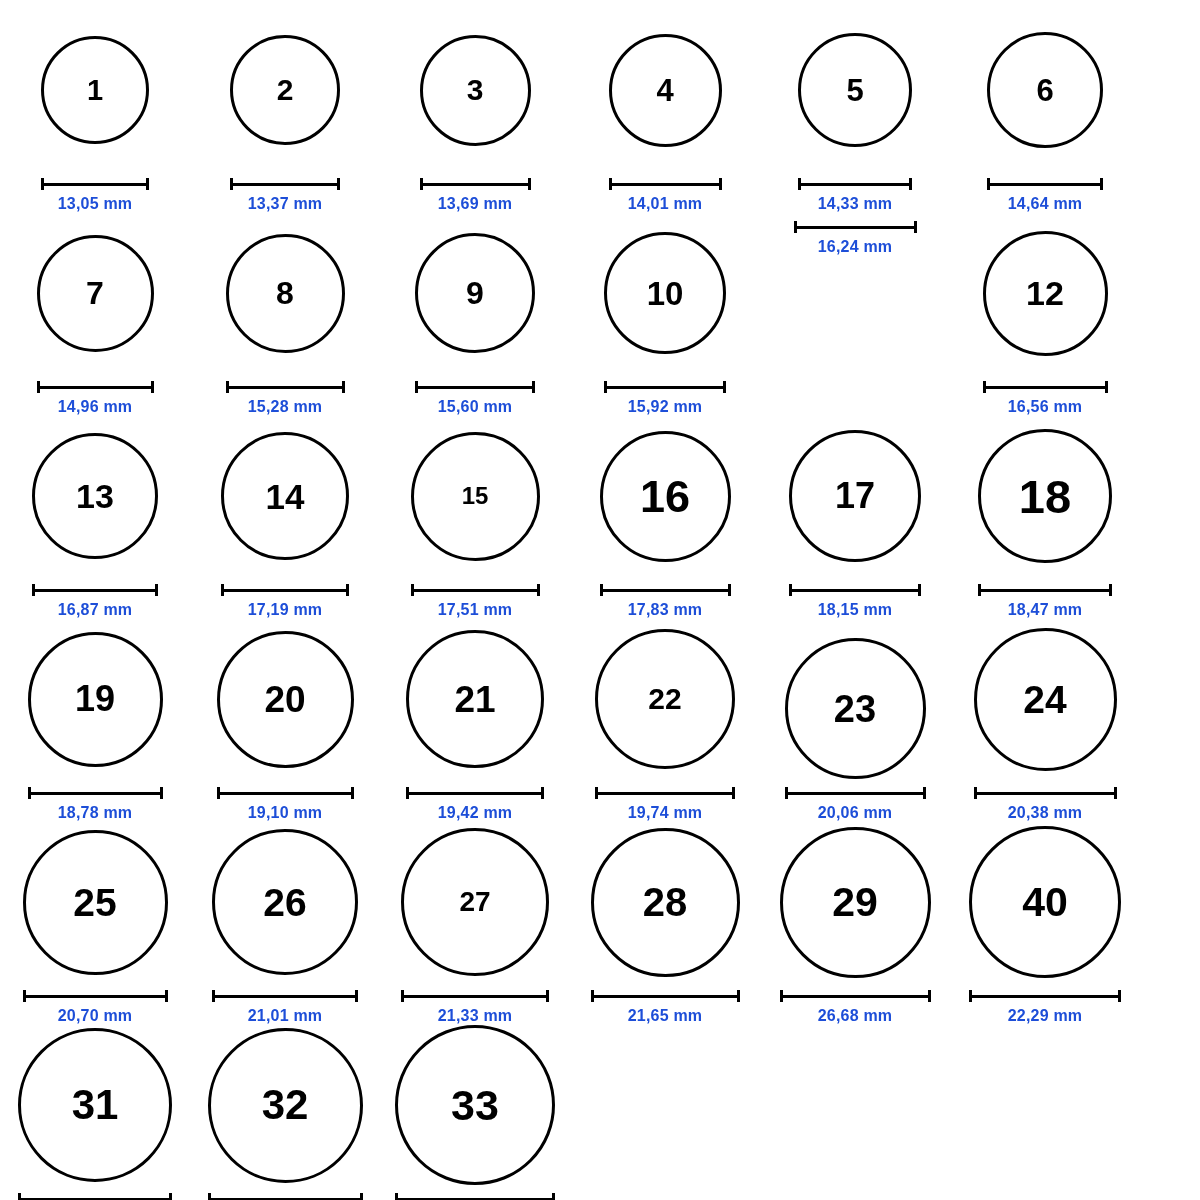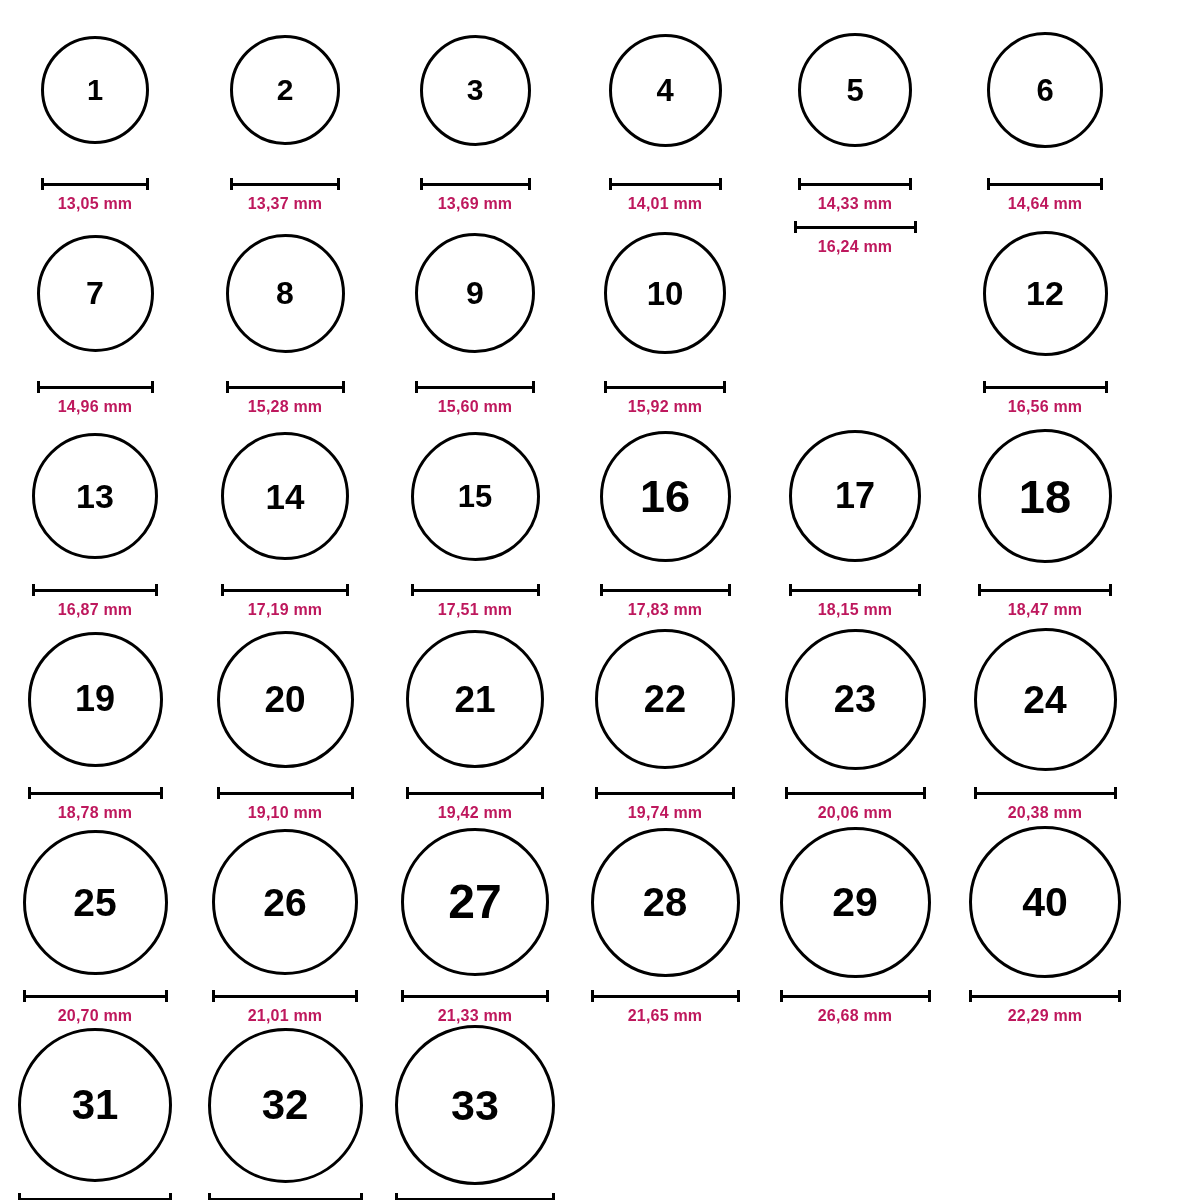--- a/index.html
+++ b/index.html
@@ -76,21 +76,21 @@
     background: #000000;
   }
   .ruler .cap.left { left: 0; }
   .ruler .cap.right { right: 0; }
   .mm {
     font-size: 16px;
     font-weight: bold;
     letter-spacing: 0.2px;
     margin-top: 5px;
     white-space: nowrap;
-    color: #be185d;
+    color: #1d4ed8;
   }
 </style>
 </head>
 <body>
 
 <div id="chart">
   <div class="grid">
       <div class="row">
         <div class="cell">
           <div class="circle-wrap" style="height: 160px;">
@@ -269,21 +269,21 @@
           <div class="ruler" style="width: 128px; margin-top: 8px;">
             <div class="bar"></div>
             <div class="cap left"></div>
             <div class="cap right"></div>
           </div>
           <div class="mm">17,19 mm</div>
         </div>
         <div class="cell">
           <div class="circle-wrap" style="height: 160px;">
             <div class="circle" style="width: 129px; height: 129px;">
-              <span class="circle-label" style="font-size: 31px;">15</span>
+              <span class="circle-label" style="font-size: 24px;">15</span>
             </div>
           </div>
           <div class="ruler" style="width: 129px; margin-top: 8px;">
             <div class="bar"></div>
             <div class="cap left"></div>
             <div class="cap right"></div>
           </div>
           <div class="mm">17,51 mm</div>
         </div>
         <div class="cell">
@@ -362,32 +362,32 @@
           <div class="ruler" style="width: 138px; margin-top: 8px;">
             <div class="bar"></div>
             <div class="cap left"></div>
             <div class="cap right"></div>
           </div>
           <div class="mm">19,42 mm</div>
         </div>
         <div class="cell">
           <div class="circle-wrap" style="height: 160px;">
             <div class="circle" style="width: 140px; height: 140px;">
-              <span class="circle-label" style="font-size: 38px;">22</span>
+              <span class="circle-label" style="font-size: 30px;">22</span>
             </div>
           </div>
           <div class="ruler" style="width: 140px; margin-top: 8px;">
             <div class="bar"></div>
             <div class="cap left"></div>
             <div class="cap right"></div>
           </div>
           <div class="mm">19,74 mm</div>
         </div>
         <div class="cell">
-          <div class="circle-wrap" style="height: 160px;">
+          <div class="circle-wrap" style="height: 160px; align-items: flex-end;">
             <div class="circle" style="width: 141px; height: 141px;">
               <span class="circle-label" style="font-size: 38px;">23</span>
             </div>
           </div>
           <div class="ruler" style="width: 141px; margin-top: 8px;">
             <div class="bar"></div>
             <div class="cap left"></div>
             <div class="cap right"></div>
           </div>
           <div class="mm">20,06 mm</div>
@@ -429,21 +429,21 @@
           <div class="ruler" style="width: 146px; margin-top: 8px;">
             <div class="bar"></div>
             <div class="cap left"></div>
             <div class="cap right"></div>
           </div>
           <div class="mm">21,01 mm</div>
         </div>
         <div class="cell">
           <div class="circle-wrap" style="height: 160px;">
             <div class="circle" style="width: 148px; height: 148px;">
-              <span class="circle-label" style="font-size: 48px;">27</span>
+              <span class="circle-label" style="font-size: 28px;">27</span>
             </div>
           </div>
           <div class="ruler" style="width: 148px; margin-top: 8px;">
             <div class="bar"></div>
             <div class="cap left"></div>
             <div class="cap right"></div>
           </div>
           <div class="mm">21,33 mm</div>
         </div>
         <div class="cell">

